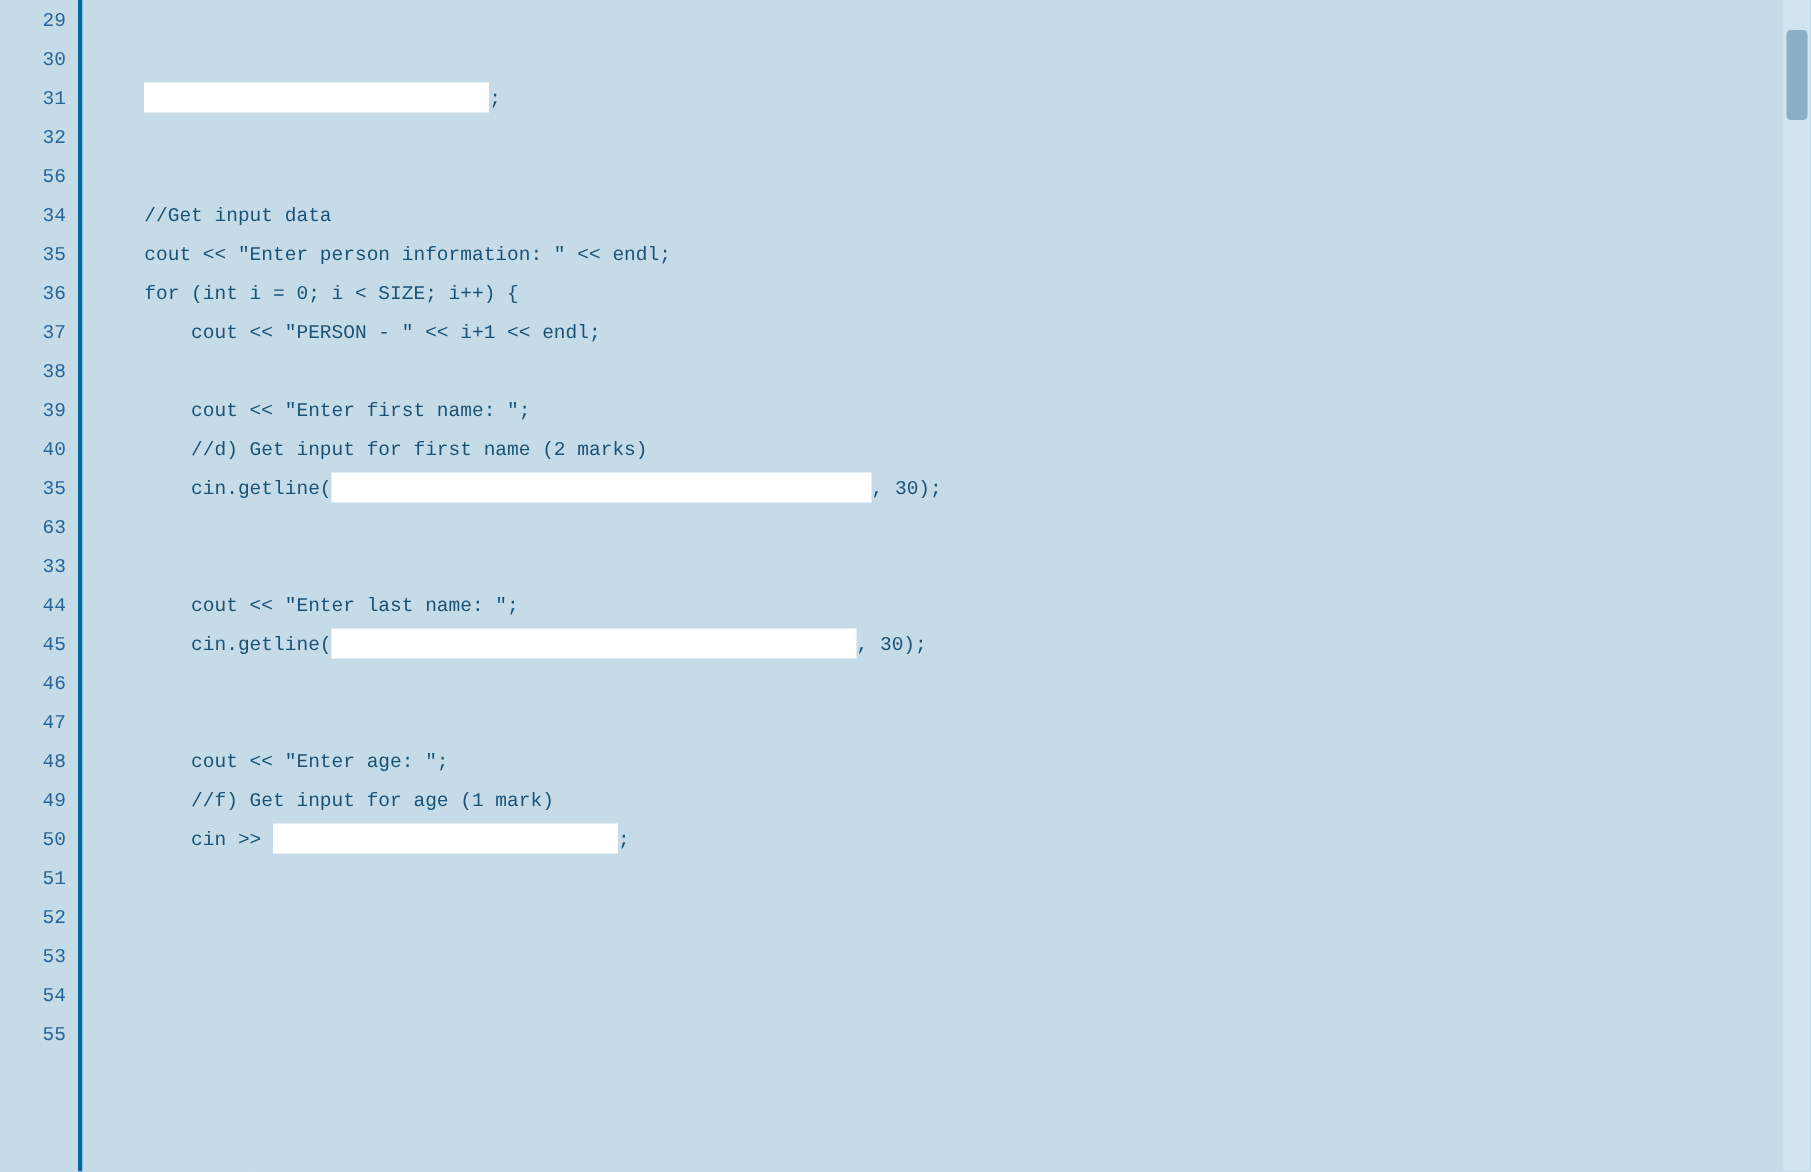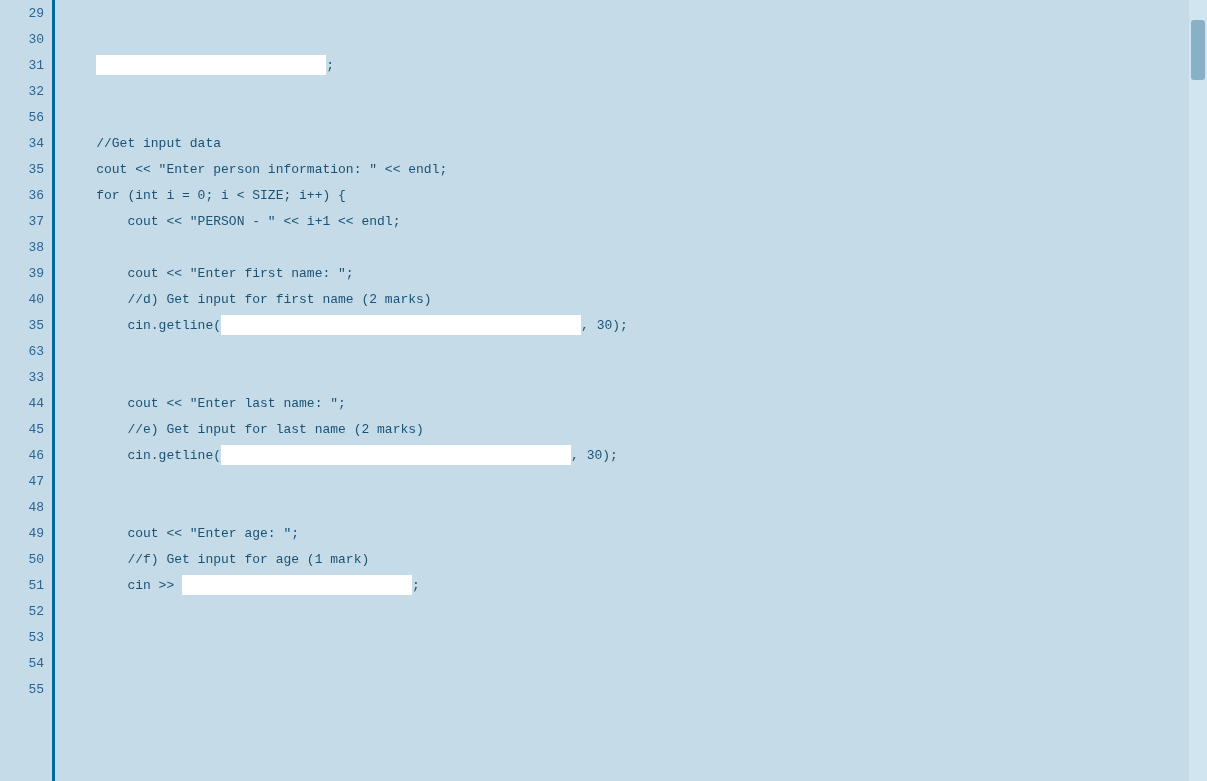--- a/index.html
+++ b/index.html
@@ -140,21 +140,20 @@
       <div class="code-line"><span>    cout &lt;&lt; "Enter person information: " &lt;&lt; endl;</span></div>
       <div class="code-line"><span>    for (int i = 0; i &lt; SIZE; i++) {</span></div>
       <div class="code-line"><span>        cout &lt;&lt; "PERSON - " &lt;&lt; i+1 &lt;&lt; endl;</span></div>
       <div class="code-line"><span></span></div>
       <div class="code-line"><span>        cout &lt;&lt; "Enter first name: ";</span></div>
       <div class="code-line"><span>        //d) Get input for first name (2 marks)</span></div>
       <div class="code-line"><span>        cin.getline(</span><span class="blank-input input-large"></span><span>, 30);</span></div>
       <div class="code-line"><span></span></div>
       <div class="code-line"><span></span></div>
       <div class="code-line"><span>        cout &lt;&lt; "Enter last name: ";</span></div>
-      <div class="code-line"><span>        //e) Get input for last name (2 marks)</span></div>
       <div class="code-line"><span>        cin.getline(</span><span class="blank-input input-medium"></span><span>, 30);</span></div>
       <div class="code-line"><span></span></div>
       <div class="code-line"><span></span></div>
       <div class="code-line"><span>        cout &lt;&lt; "Enter age: ";</span></div>
       <div class="code-line"><span>        //f) Get input for age (1 mark)</span></div>
       <div class="code-line"><span>        cin &gt;&gt; </span><span class="blank-input input-small"></span><span>;</span></div>
       <div class="code-line"><span></span></div>
       <div class="code-line"><span></span></div>
     </div>
   <div class="scrollbar-area">

